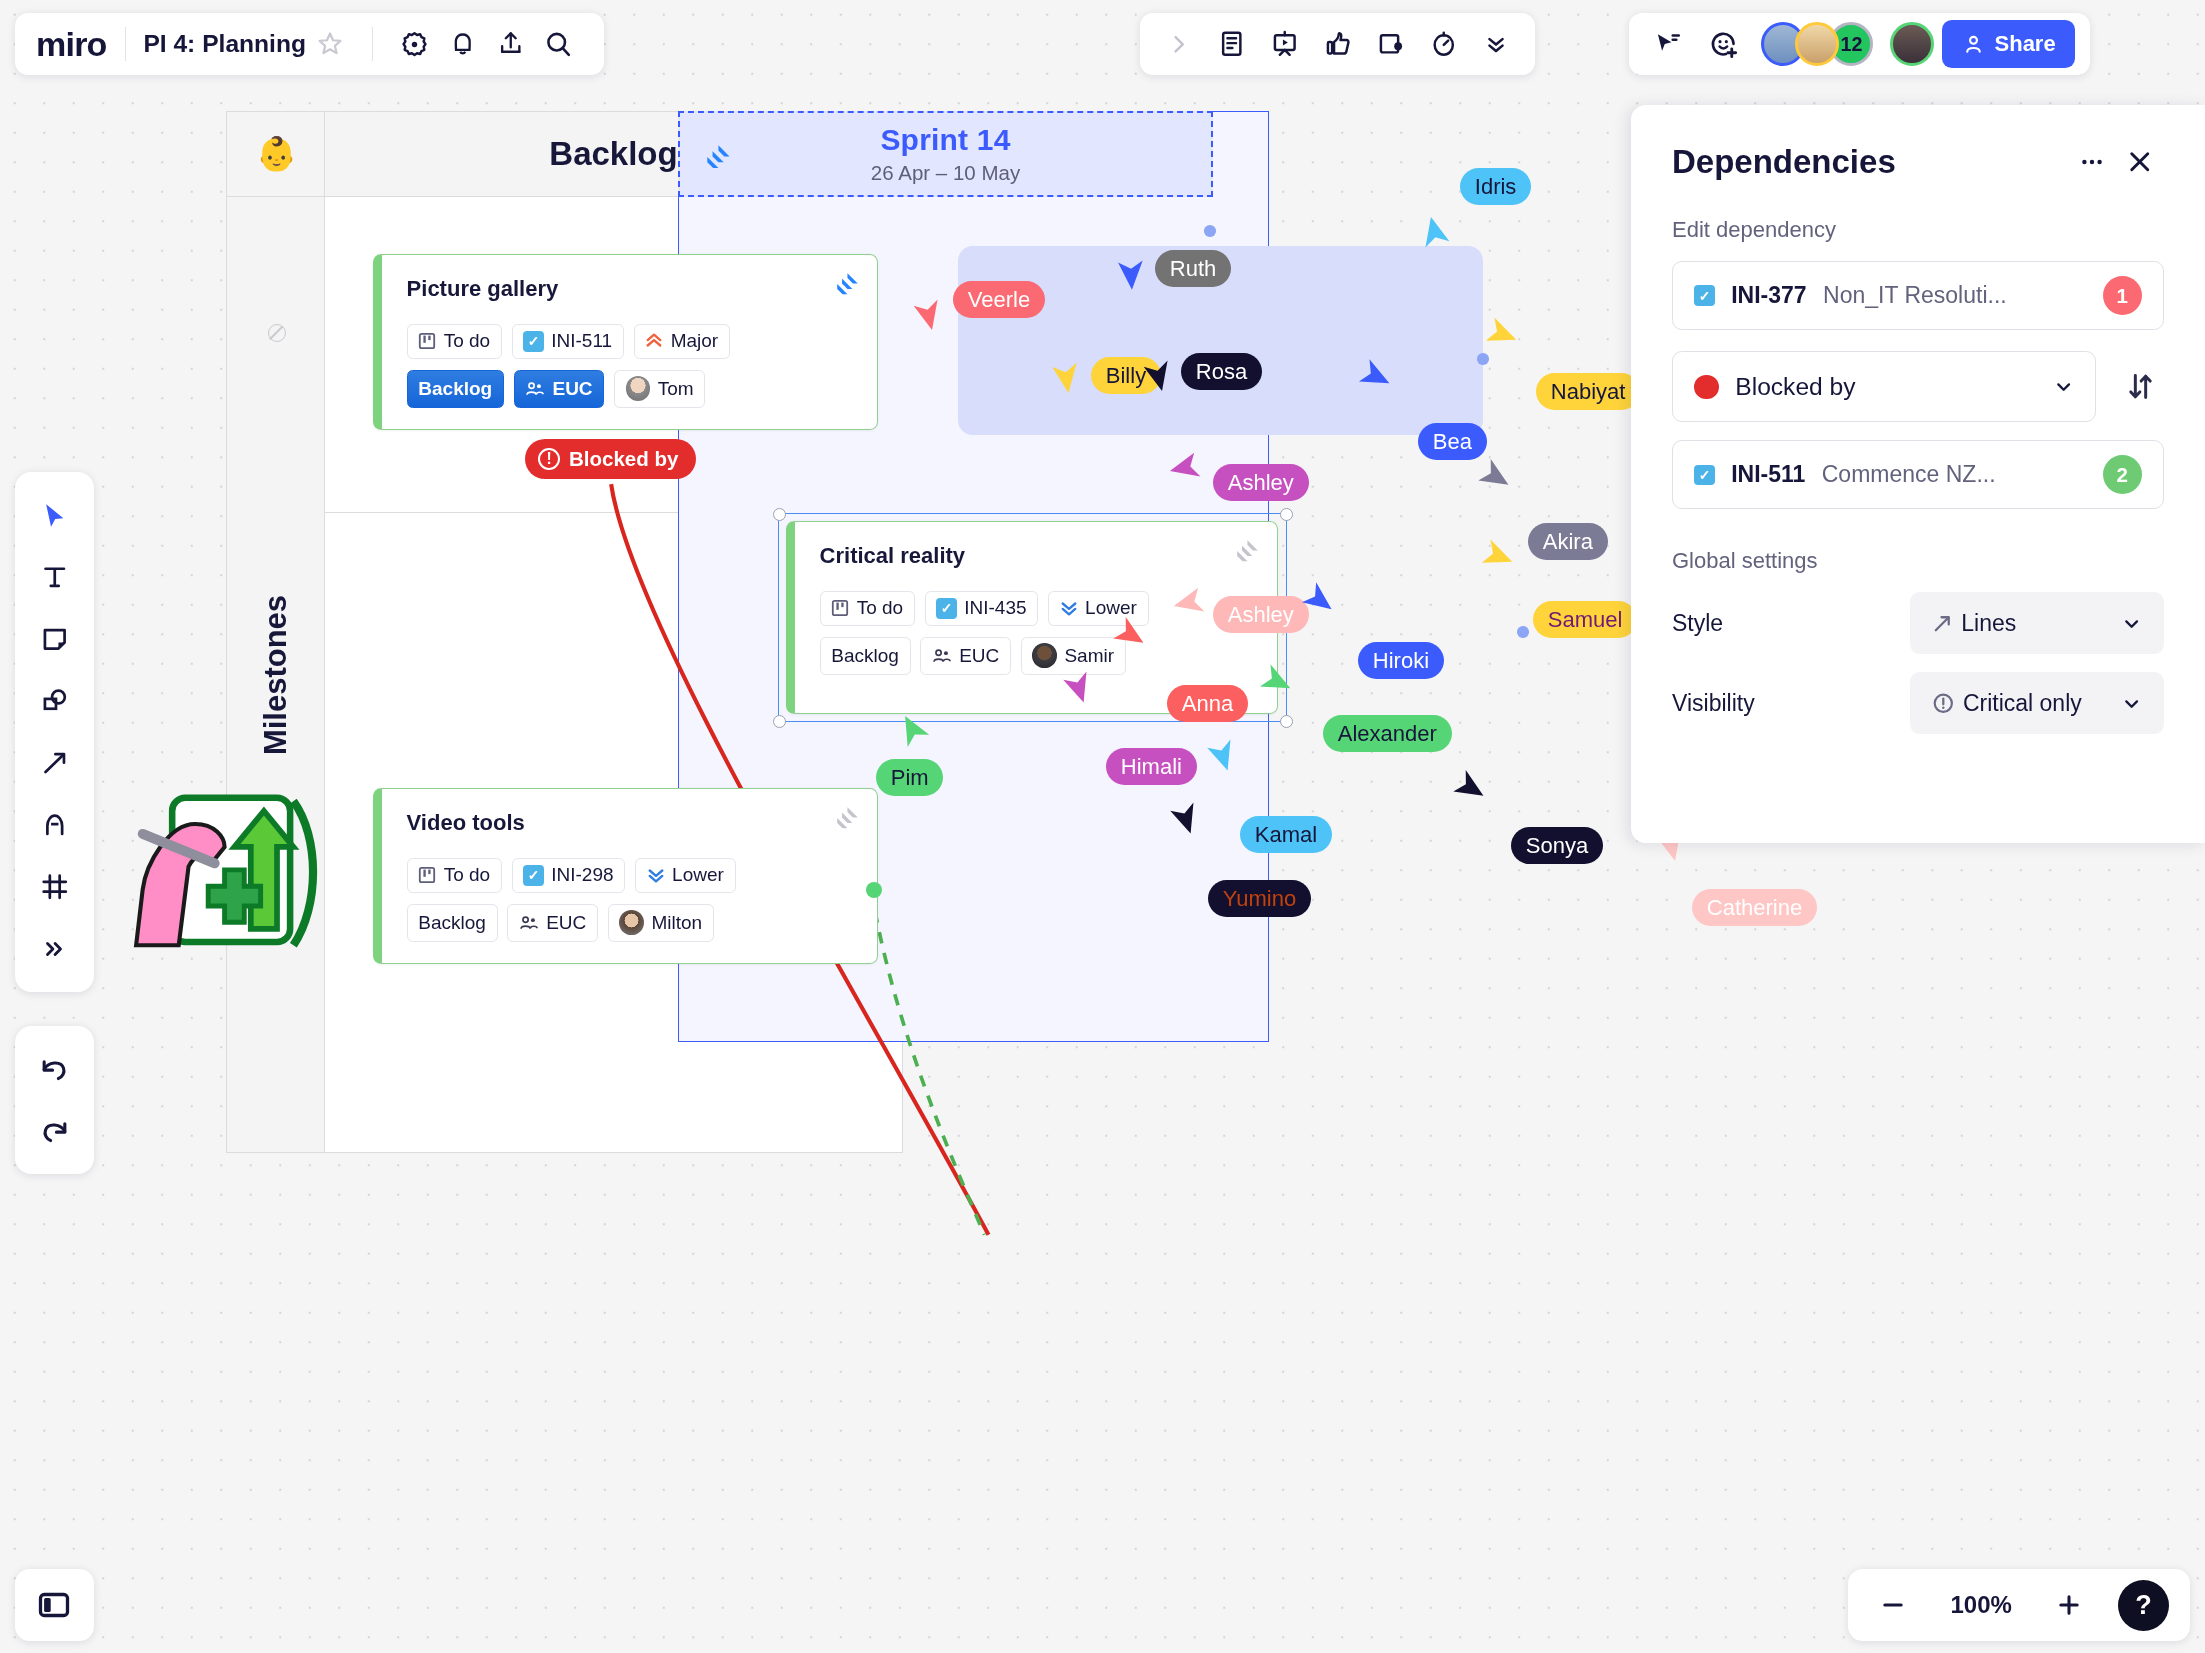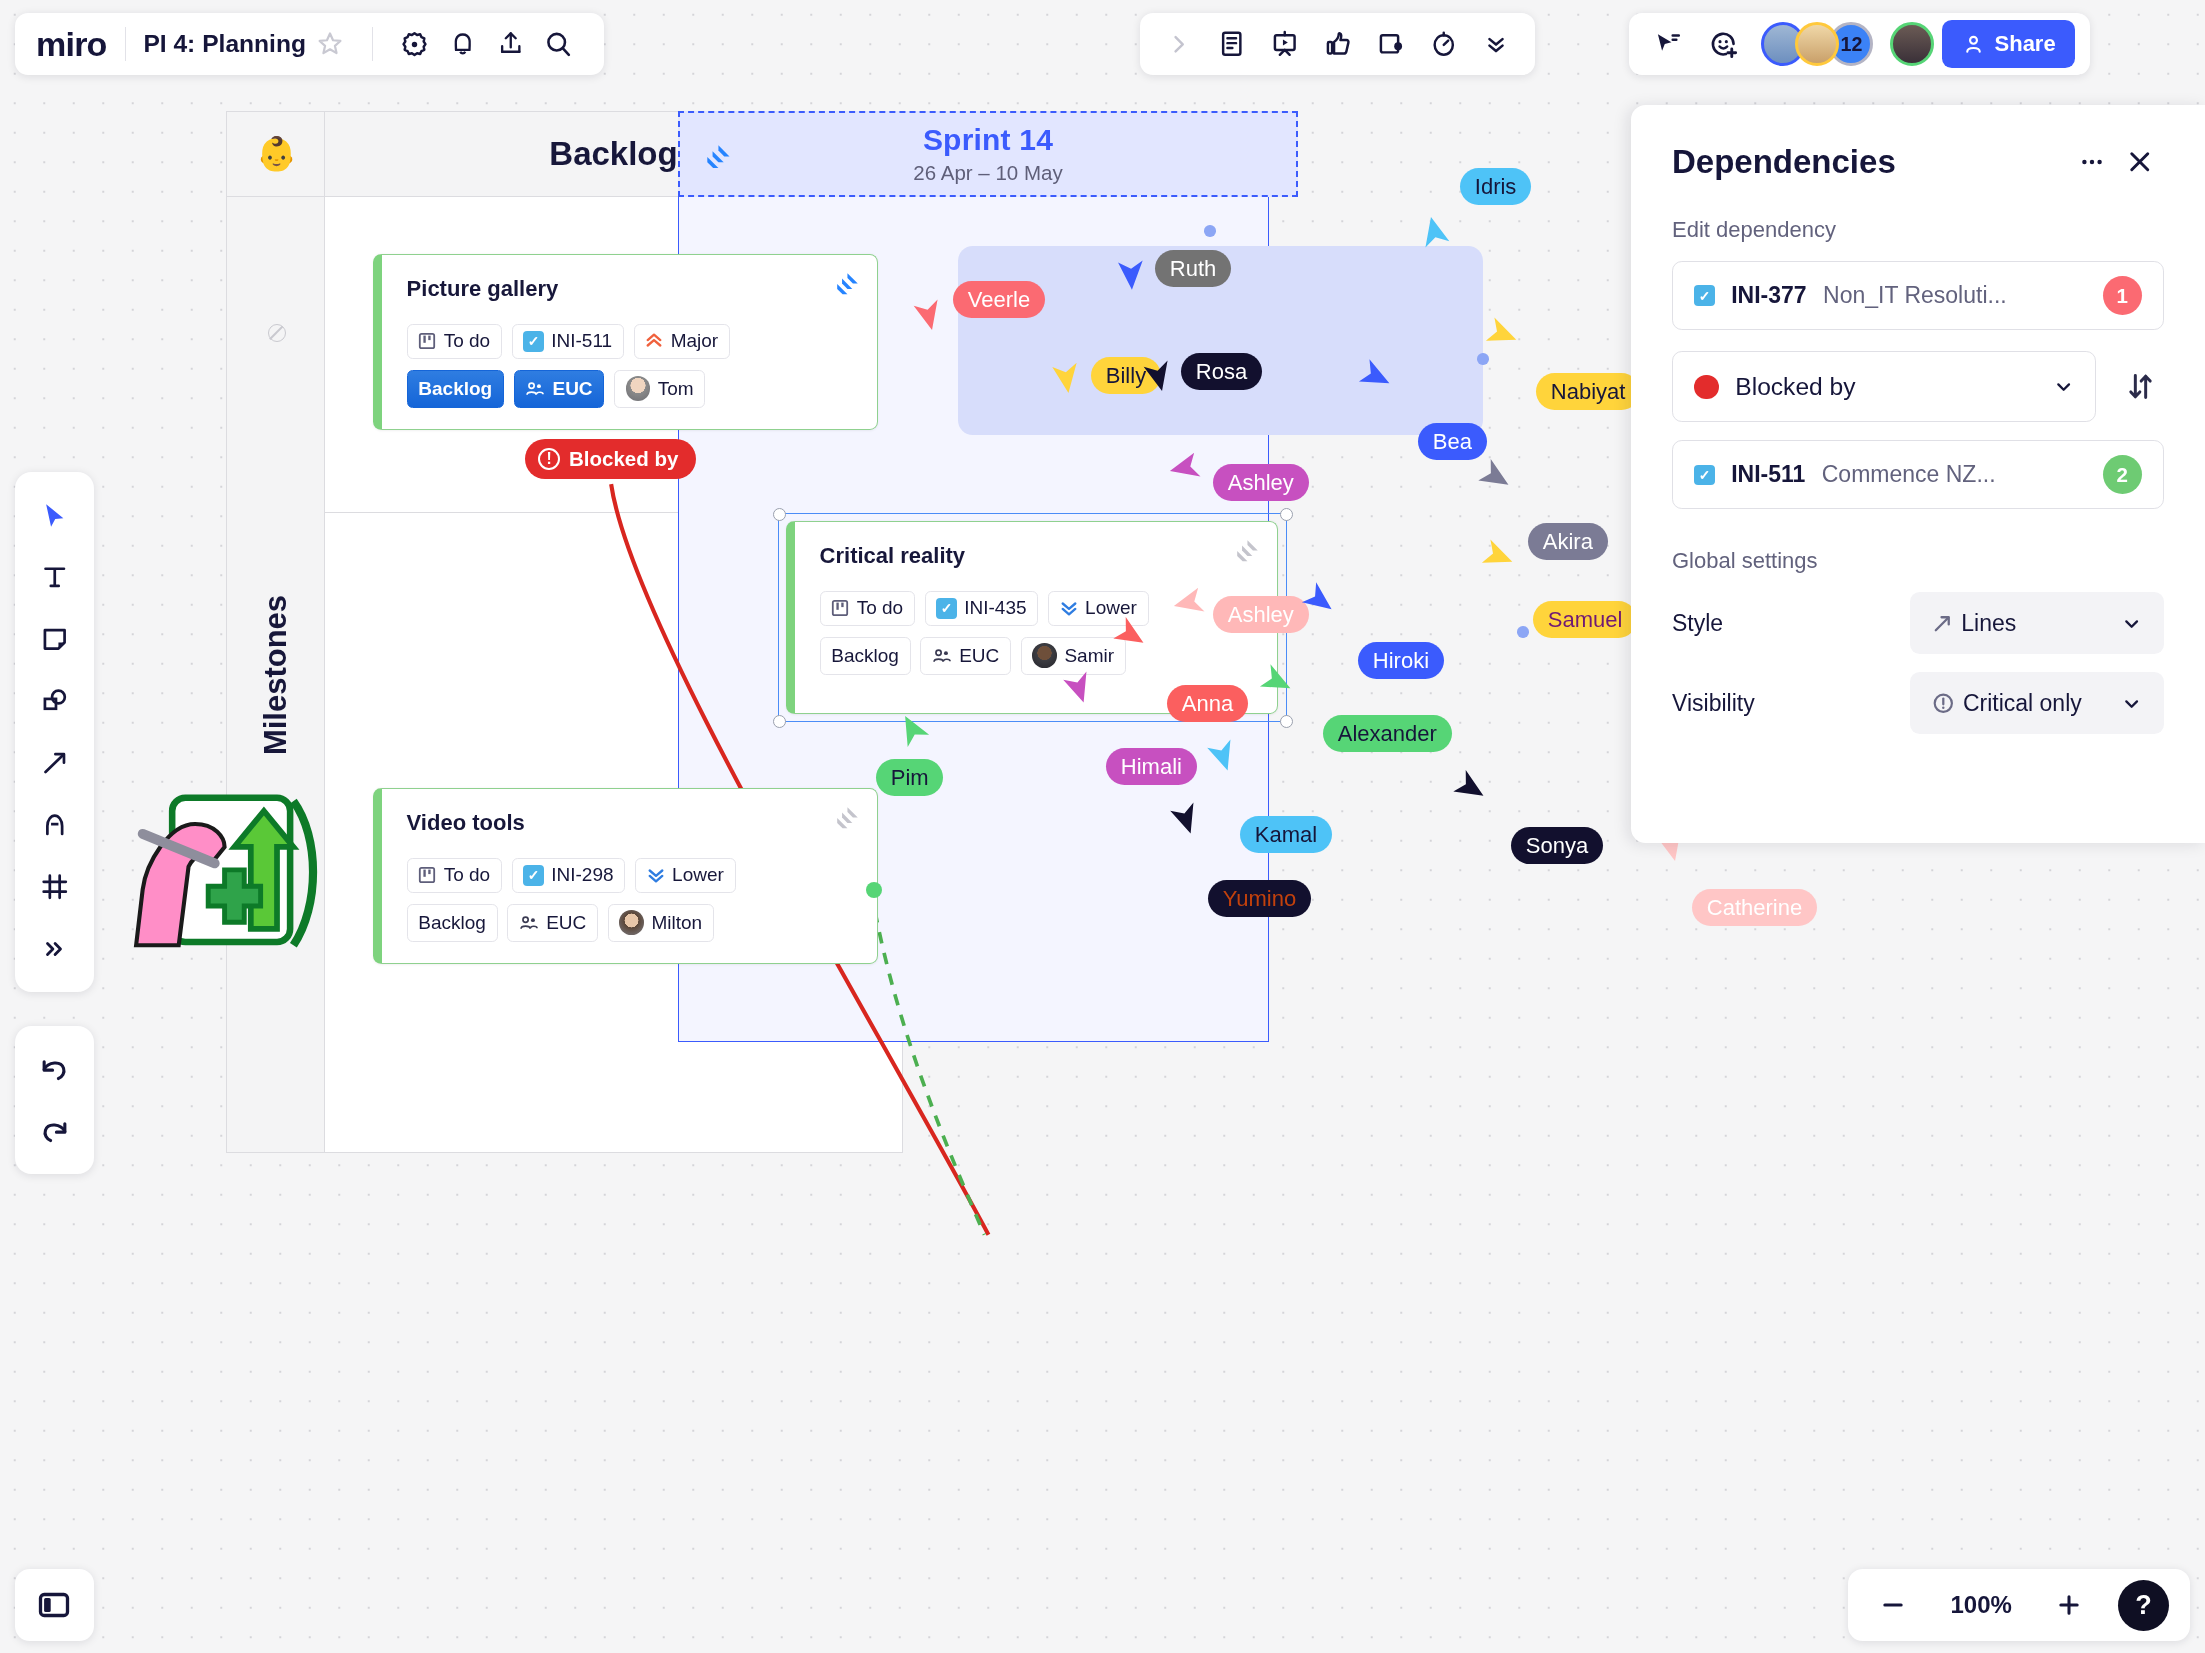--- a/index.html
+++ b/index.html
@@ -49,21 +49,21 @@
   }
   #cell-backlog-top { left: 98px; top: 86px; width: 579px; height: 316px; }
   #cell-backlog-bot { left: 98px; top: 402px; width: 579px; height: 640px; }
 
   
   #sprint-frame {
     position:absolute; left: 678px; top: 111px; width: 591px; height: 931px;
     background:#f4f5ff; border:1.6px solid #3b5bfd;
   }
   #sprint-header {
-    position:absolute; left: 678px; top: 111px; width: 620px; height: 86px;
+    position:absolute; left: 678px; top: 111px; width: 535px; height: 86px;
     background:#e2e6ff; border:2.5px dashed #3b5bfd;
     display:flex; flex-direction:column; align-items:center; justify-content:center;
   }
   #sprint-title { font-size: 30px; font-weight: bold; color:#3b5bfd; letter-spacing:0.2px;}
   #sprint-dates { font-size: 20.5px; color:#5f5f79; margin-top:3.3px;}
   .jira-mini { position:absolute; left:24.6px; top:29.5px; }
   #sprint-inner-block {
     position:absolute; left:958px; top:246px; width:525px; height:189px;
     background:#d7ddfb; border-radius:14.8px;
   }
@@ -116,21 +116,21 @@
     display:flex; align-items:center;
   }
   #topbar-left { left:14.8px; top:13px; height:62px; padding: 0 21.3px; gap:0; }
   #logo { font-size:34px; font-weight:bold; color:#16163a; letter-spacing:-0.8px; margin-right:18px;}
   .vsep { width:0.8px; height:34px; background:#e2e2e8; margin: 0 18px;}
   #board-title { font-size:24.6px; font-weight:bold; color:#16163a; }
   .icon-btn { width:48px;height:48px;display:flex;align-items:center;justify-content:center;border-radius:8.2px;cursor:pointer;}
   #topbar-center { left:1140px; top:13px; height:62px; padding: 0 14.8px; gap:4.9px;}
   #topbar-right { left:1629px; top:13px; height:62px; padding: 0 14.8px; gap:8.2px;}
   .avatar-ring { width:44px;height:44px;border-radius:50%; border:3.3px solid #3b5bfd; overflow:hidden; position:relative;}
-  .count-badge { width:44px;height:44px;border-radius:50%;border:3.3px solid #b4b4c4;display:flex;align-items:center;justify-content:center;font-size:19.7px;font-weight:bold;color:#16163a;background:#3b82f6;}
+  .count-badge { width:44px;height:44px;border-radius:50%;border:3.3px solid #b4b4c4;display:flex;align-items:center;justify-content:center;font-size:19.7px;font-weight:bold;color:#16163a;background:#22c55e;}
   #share-btn {
     background:#3b5bfd;color:#fff;border-radius:9.8px;height:48px;padding:0 19.7px;
     display:flex;align-items:center;gap:9.8px;font-size:22px;font-weight:bold;cursor:pointer;
   }
 
   
   #tool-main { left:14.8px; top:472px; width:79px; padding:14.8px 0; flex-direction:column; gap:4.9px; border-radius:16.4px;}
   #tool-undo { left:14.8px; top:1026px; width:79px; padding:14.8px 0; flex-direction:column; gap:4.9px; border-radius:16.4px;}
   .tool-btn { width:49px;height:57px;display:flex;align-items:center;justify-content:center;cursor:pointer;}
 

